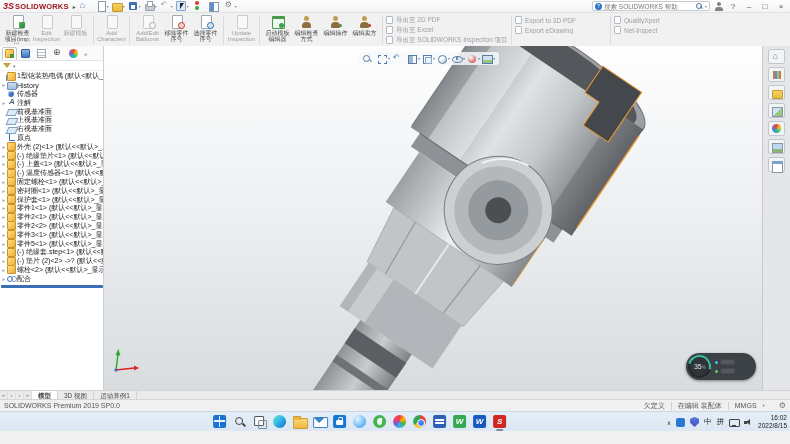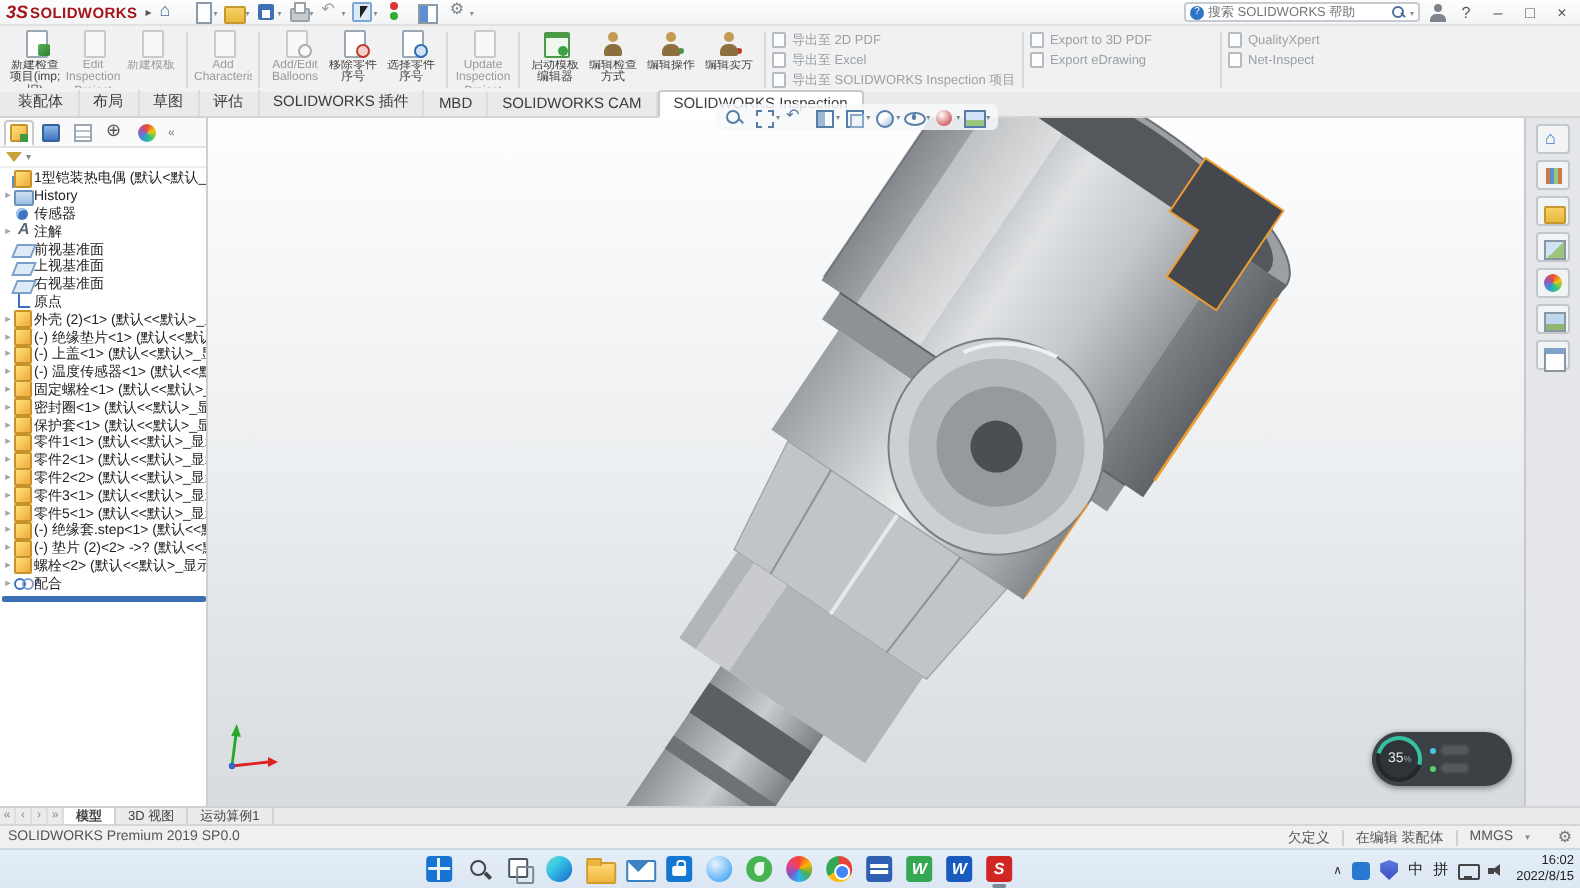--- a/index.html
+++ b/index.html
@@ -388,31 +388,20 @@
           <div class="xrow">
             <span class="xi"></span>
             <span>QualityXpert</span>
           </div>
           <div class="xrow">
             <span class="xi"></span>
             <span>Net-Inspect</span>
           </div>
         </div>
     </div>
-    <div class="rb-tabs">
-
-    <span class="rtab">装配体</span>
-        <span class="rtab">布局</span>
-        <span class="rtab">草图</span>
-        <span class="rtab">评估</span>
-        <span class="rtab">SOLIDWORKS 插件</span>
-        <span class="rtab">MBD</span>
-        <span class="rtab">SOLIDWORKS CAM</span>
-        <span class="rtab active">SOLIDWORKS Inspection</span>
-      </div>
   </div>
 
   <div class="main">
     <div class="leftpanel">
       <div class="ptabs">
         <span style="display:flex;gap:1px">
 
         <span class="ptab active">
               <i class="pi m-ftree"></i>
             </span>

